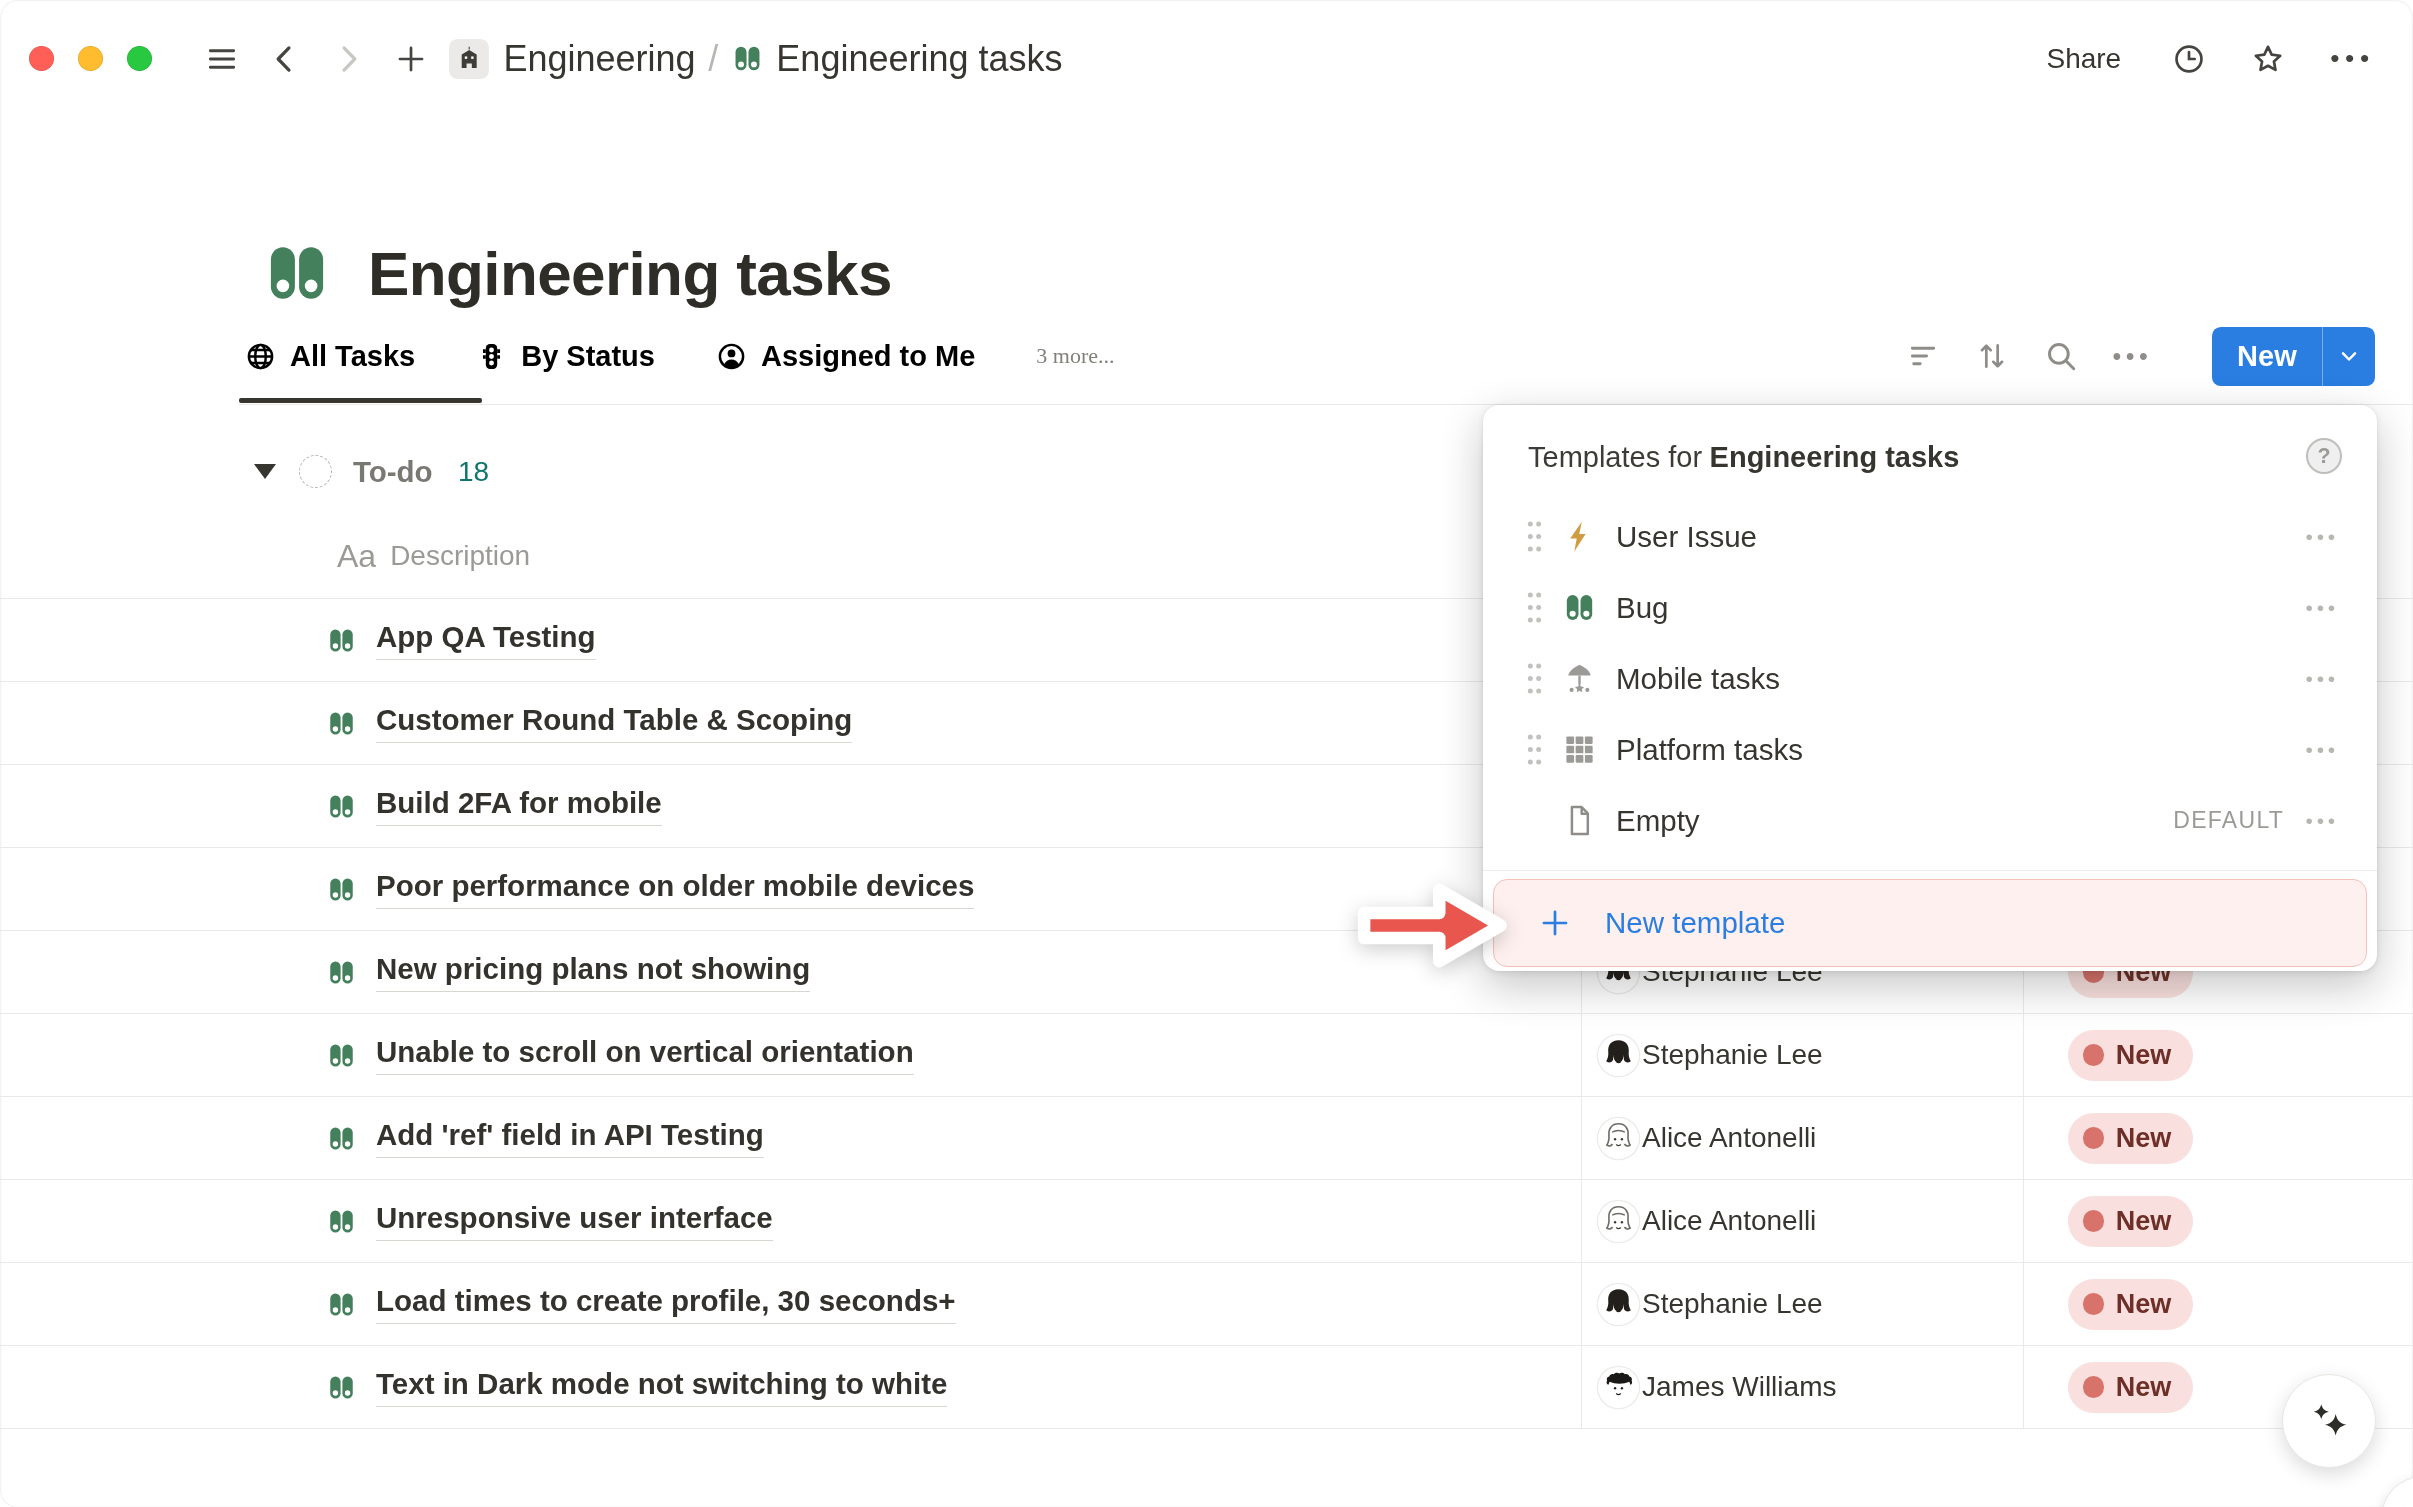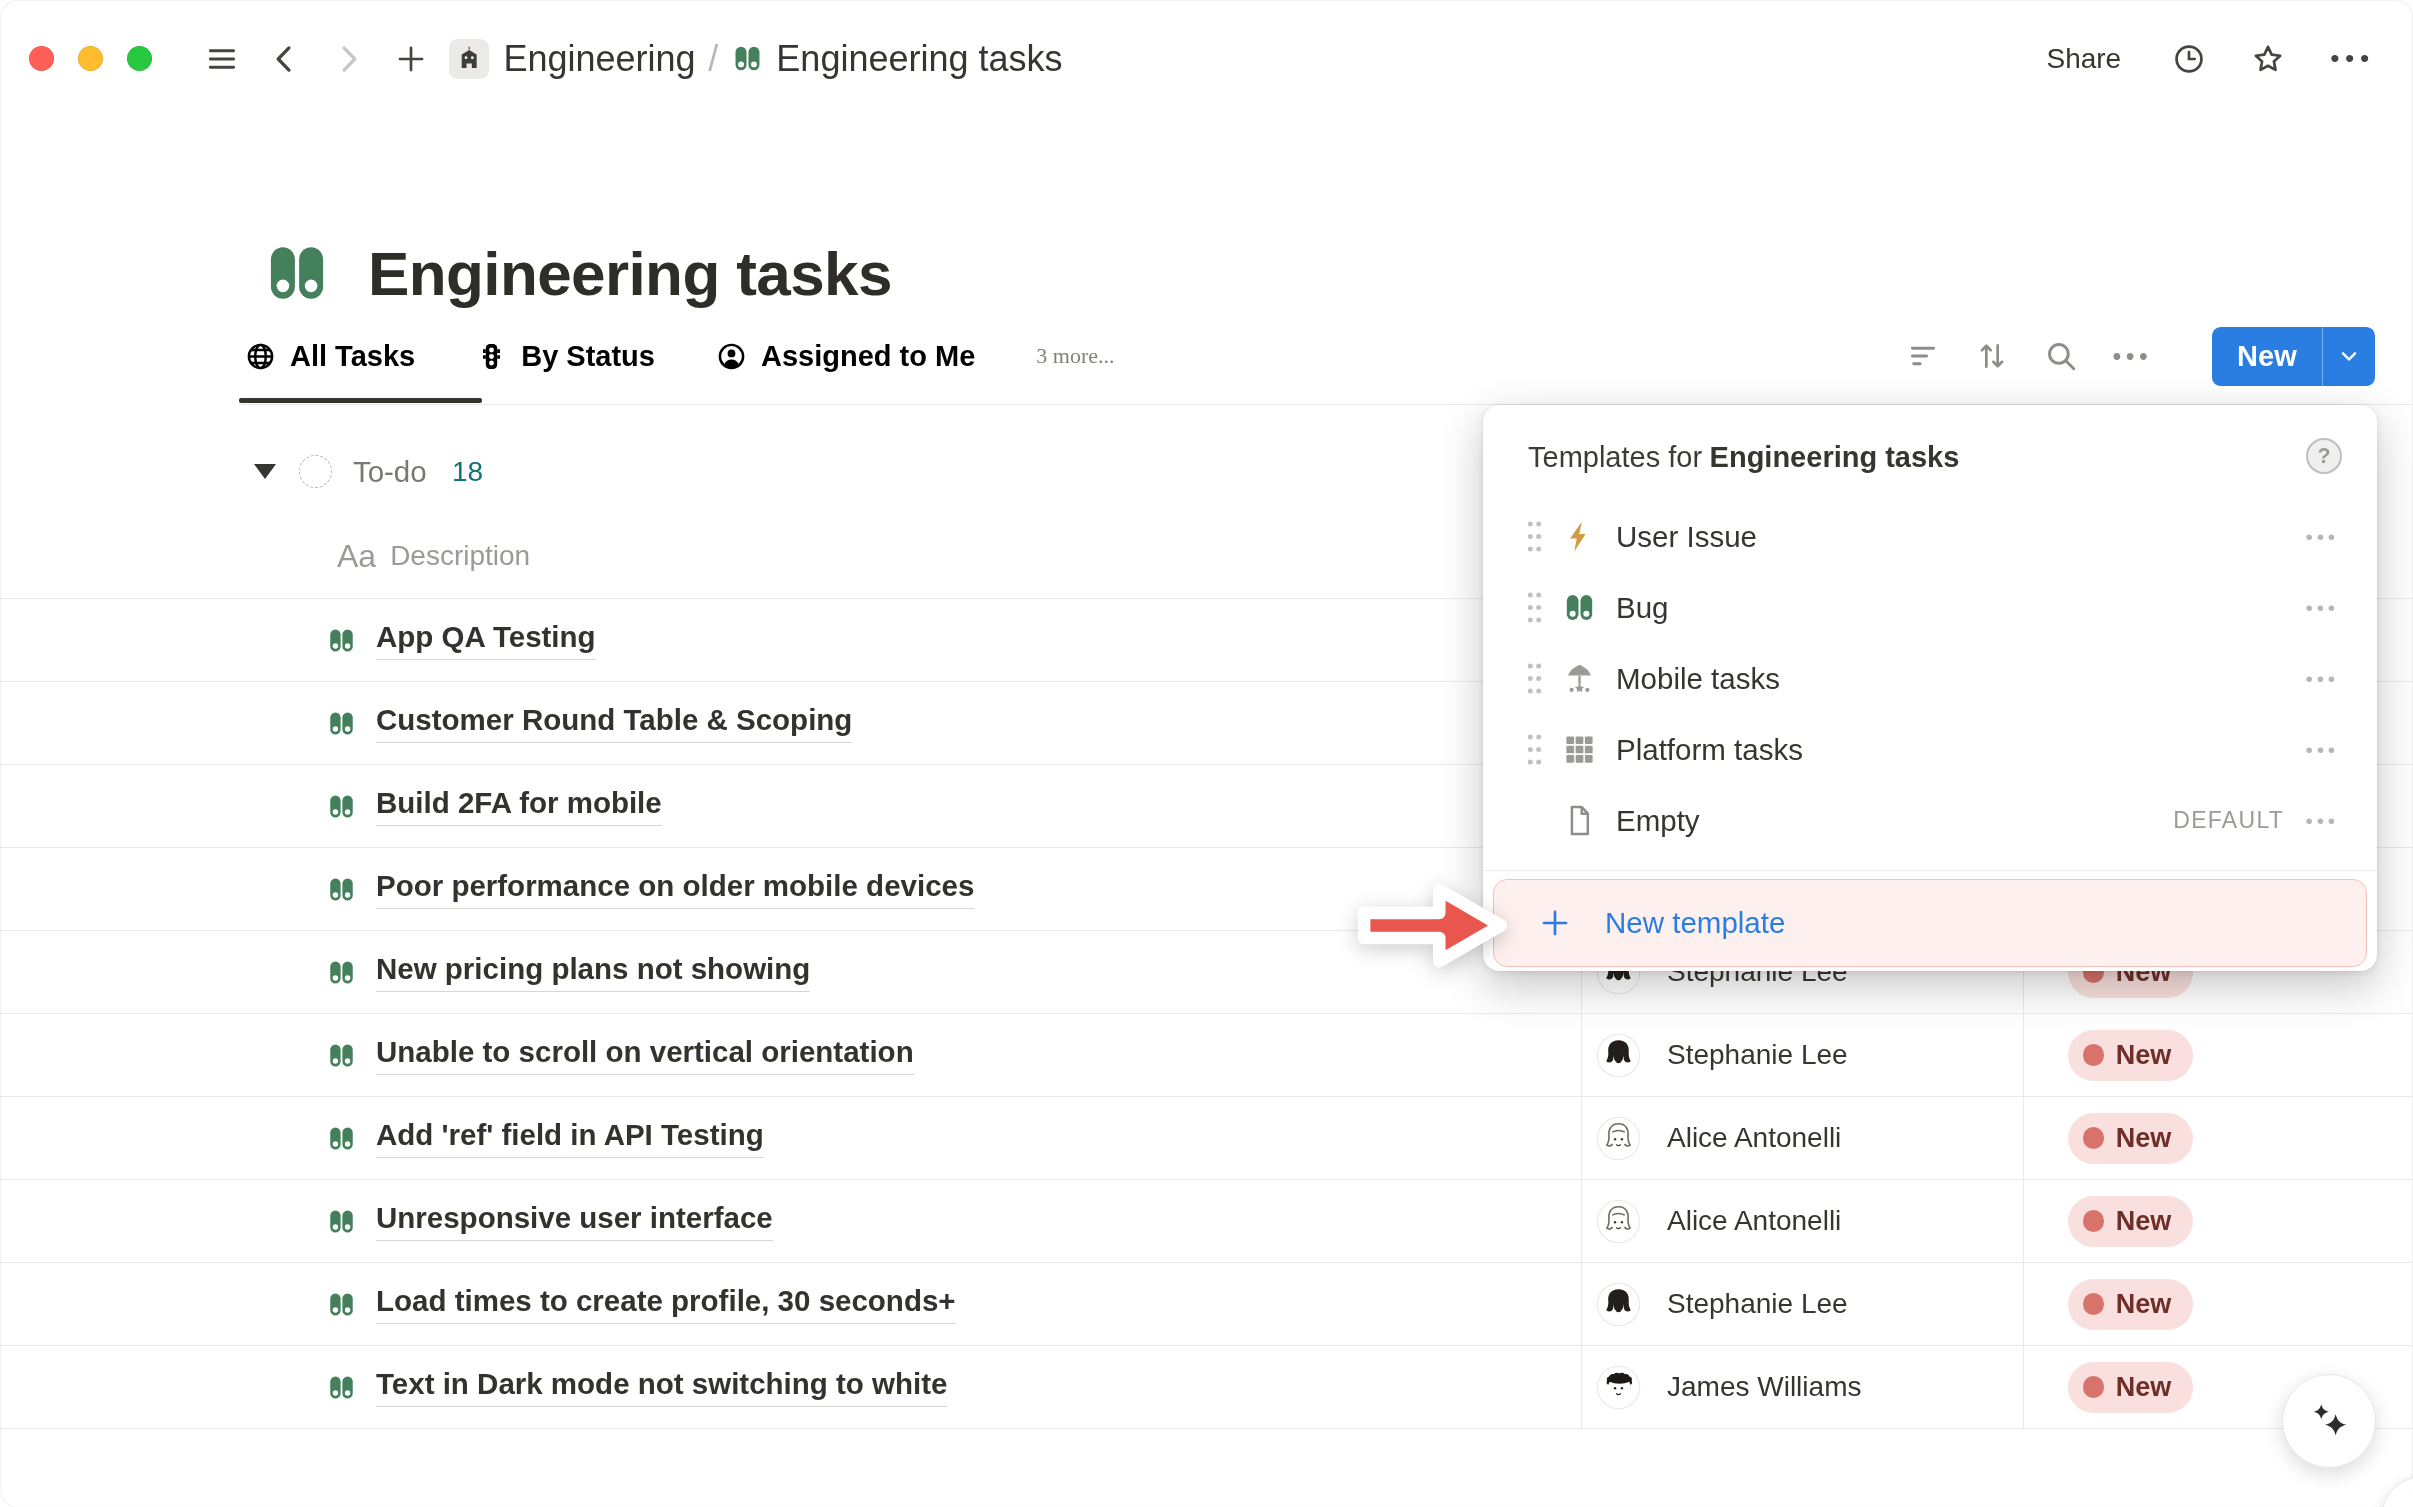--- a/index.html
+++ b/index.html
@@ -44,35 +44,35 @@
   .new-btn{display:flex;align-items:stretch;background:var(--accent-blue);border:none;border-radius:8.8px;height:59px;margin-left:25px;cursor:pointer;overflow:hidden;padding:0;}
   .new-btn .label{display:flex;align-items:center;padding:0 25px;font-size:29px;font-weight:600;color:#fff;}
   .new-btn .divider{width:1.3px;background:rgba(255,255,255,.38);margin:0;}
   .new-btn .caret{display:flex;align-items:center;justify-content:center;width:52px;color:#fff;}
   .new-btn .caret svg{width:24px;height:24px;}
 
   
   .group-row{position:absolute;left:254px;top:440px;height:63px;display:flex;align-items:center;gap:16.3px;}
   .tri{width:0;height:0;border-left:11.3px solid transparent;border-right:11.3px solid transparent;border-top:15px solid #37352f;cursor:pointer;}
   .dash-circle{width:33px;height:33px;border-radius:50%;border:1.9px dashed #b5b3ae;box-sizing:border-box;margin-left:6.3px;}
-  .group-name{font-size:29.5px;font-weight:400;color:#7a7873;margin-left:5px;}
+  .group-name{font-size:29.5px;font-weight:700;color:#7a7873;margin-left:5px;}
   .group-count{font-size:28px;color:#0f766e;margin-left:9px;}
   .col-header{position:absolute;left:337px;top:532px;height:48px;display:flex;align-items:center;gap:14px;color:#9b9a97;}
   .aa{font-size:32px;font-weight:500;}
   .col-label{font-size:28px;}
 
   
   .table{position:absolute;left:0;right:0;top:598px;border-bottom:1.3px solid var(--border);}
   .vline{position:absolute;top:0;bottom:0;width:1.3px;background:var(--border);}
   .vline.v1{left:1581px;} .vline.v2{left:2023px;}
   .row{position:relative;height:83px;border-top:1.3px solid var(--border);box-sizing:border-box;}
   .cell-title{position:absolute;left:326px;top:0;bottom:0;display:flex;align-items:center;gap:19px;}
   .row-icon{width:31px;height:31px;color:var(--green);}
   .row-title{font-size:29.5px;font-weight:600;color:#34322d;border-bottom:1.9px solid #d8d6d0;padding-bottom:4.4px;cursor:pointer;}
-  .cell-assignee{position:absolute;left:1598px;top:0;bottom:0;display:flex;align-items:center;gap:28px;}
+  .cell-assignee{position:absolute;left:1598px;top:0;bottom:0;display:flex;align-items:center;gap:3px;}
   .avatar{width:41px;height:41px;border-radius:50%;box-shadow:0 0 0 1.3px #ecebe9;}
   .assignee-name{font-size:28px;color:#37352f;}
   .cell-status{position:absolute;left:2068px;top:0;bottom:0;display:flex;align-items:center;}
   .badge{display:inline-flex;align-items:center;gap:11.3px;background:var(--badge-bg);border-radius:28px;padding:10px 21.4px 10px 15px;}
   .badge .dot{width:21.4px;height:21.4px;border-radius:50%;background:var(--badge-dot);}
   .badge .txt{font-size:27px;font-weight:600;color:var(--badge-text);}
 
   
   .menu{position:absolute;left:1483px;top:405px;width:894px;height:566px;background:#fff;border-radius:16.3px;box-shadow:0 15px 44px rgba(15,15,15,.24),0 1.9px 6.3px rgba(15,15,15,.08),0 0 0 0.6px rgba(15,15,15,.04);z-index:5;}
   .menu-header{position:absolute;left:45px;right:82px;top:30px;height:44px;display:flex;align-items:center;font-size:29px;color:#3d3b36;}

